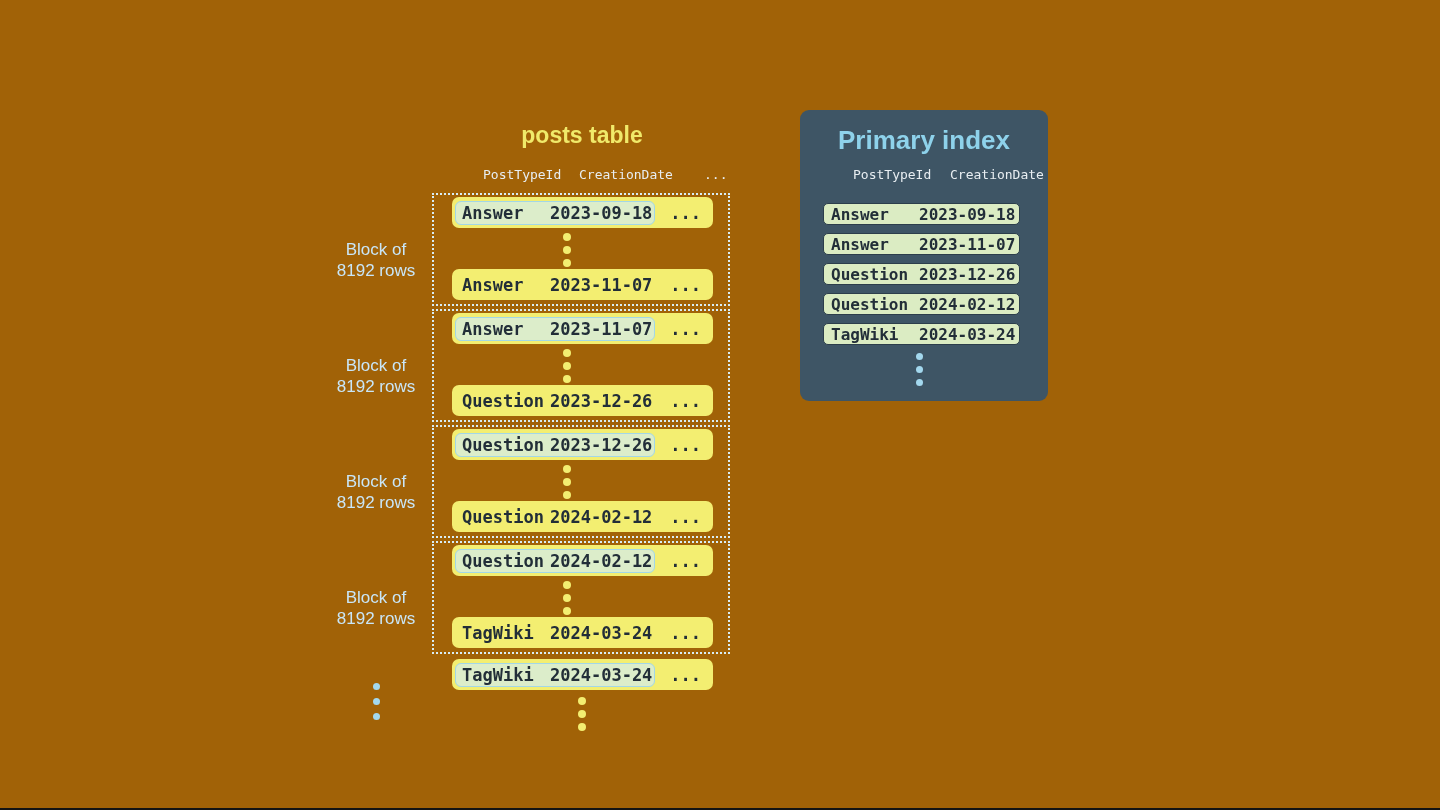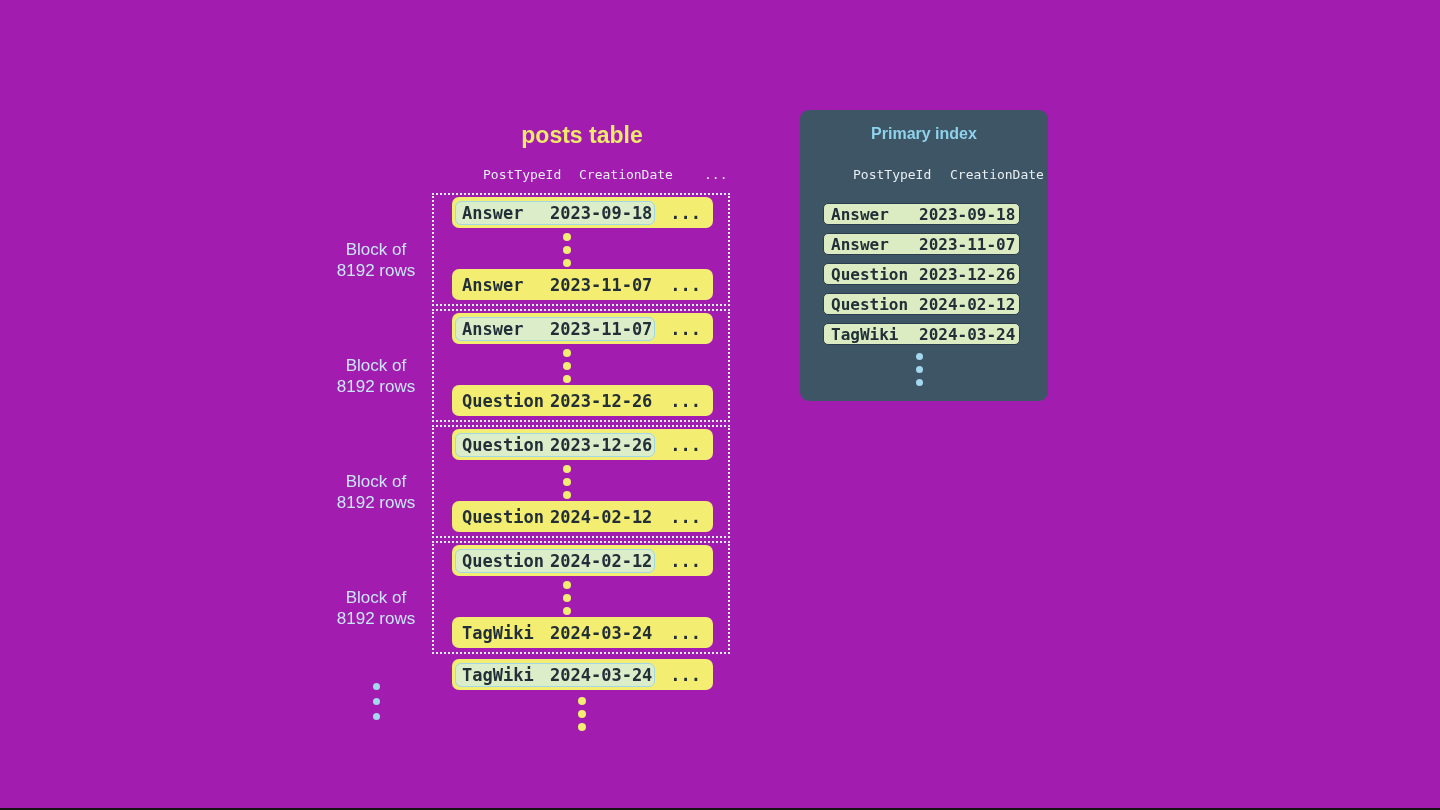--- a/index.html
+++ b/index.html
@@ -1,16 +1,16 @@
 <!DOCTYPE html>
 <html style="--title_yellow: #f0ea6a; --row_yellow: #f3ee71; --dark_text: #222e38; --pill_bg: #dcedca; --pill_border: #a2d7e7; --idx_pill_bg: #dbecc3; --idx_pill_border: #2c3e4b; --panel_bg: #3e5565; --panel_title: #8ed2eb; --header_text: #e8eef2; --label_blue: #c9e6f8; --dotted_border: #d9edf4; --dot_blue: #a3d8ee;"><head>
 <meta charset="utf-8">
 <style>
   html,body{margin:0;padding:0;background:#000;}
-  #canvas{position:relative;width:1440px;height:810px;background:#a21caf;overflow:hidden;
+  #canvas{position:relative;width:1440px;height:810px;background:#a16207;overflow:hidden;
           font-family:"Liberation Sans",sans-serif;}
 
   
   .diagram-title{position:absolute;text-align:center;font-size:23px;font-weight:600;
                  color:var(--title_yellow);}
   .mono-head{position:absolute;font:13px "DejaVu Sans Mono",monospace;color:var(--header_text);margin-left:30px;}
 
   .block{position:absolute;left:432px;width:298px;height:113px;box-sizing:border-box;
          border:2px dotted var(--dotted_border);}
   .block-label{position:absolute;width:172px;text-align:center;font-size:17px;line-height:21px;
@@ -29,21 +29,21 @@
   .vdots{position:absolute;display:flex;flex-direction:column;align-items:center;}
   .vdots i{display:block;border-radius:50%;}
   .vdots.yellow{gap:5px;} .vdots.yellow i{width:8px;height:8px;background:var(--row_yellow);}
   .vdots.blue{gap:8px;}   .vdots.blue i{width:7px;height:7px;background:var(--dot_blue);}
   .vdots.panelblue{gap:6px;} .vdots.panelblue i{width:7px;height:7px;background:var(--dot_blue);}
 
   
   .panel{position:absolute;left:800px;top:110px;width:248px;height:291px;border-radius:9px;
          background:var(--panel_bg);}
   .panel-title{position:absolute;top:15px;left:0;width:100%;text-align:center;
-               font-size:16px;font-weight:600;color:var(--panel_title);}
+               font-size:26px;font-weight:600;color:var(--panel_title);}
   .idx-row{position:absolute;left:23px;width:197px;height:22px;box-sizing:border-box;
            background:var(--idx_pill_bg);border:1px solid var(--idx_pill_border);
            border-radius:5px;display:flex;align-items:center;padding-left:7px;
            font:bold 16px "DejaVu Sans Mono",monospace;color:var(--dark_text);}
   .bottom-strip{position:absolute;left:0;bottom:0;width:100%;height:2px;background:#141414;}
 </style>
 </head>
 <body>
 
 <div id="canvas">

